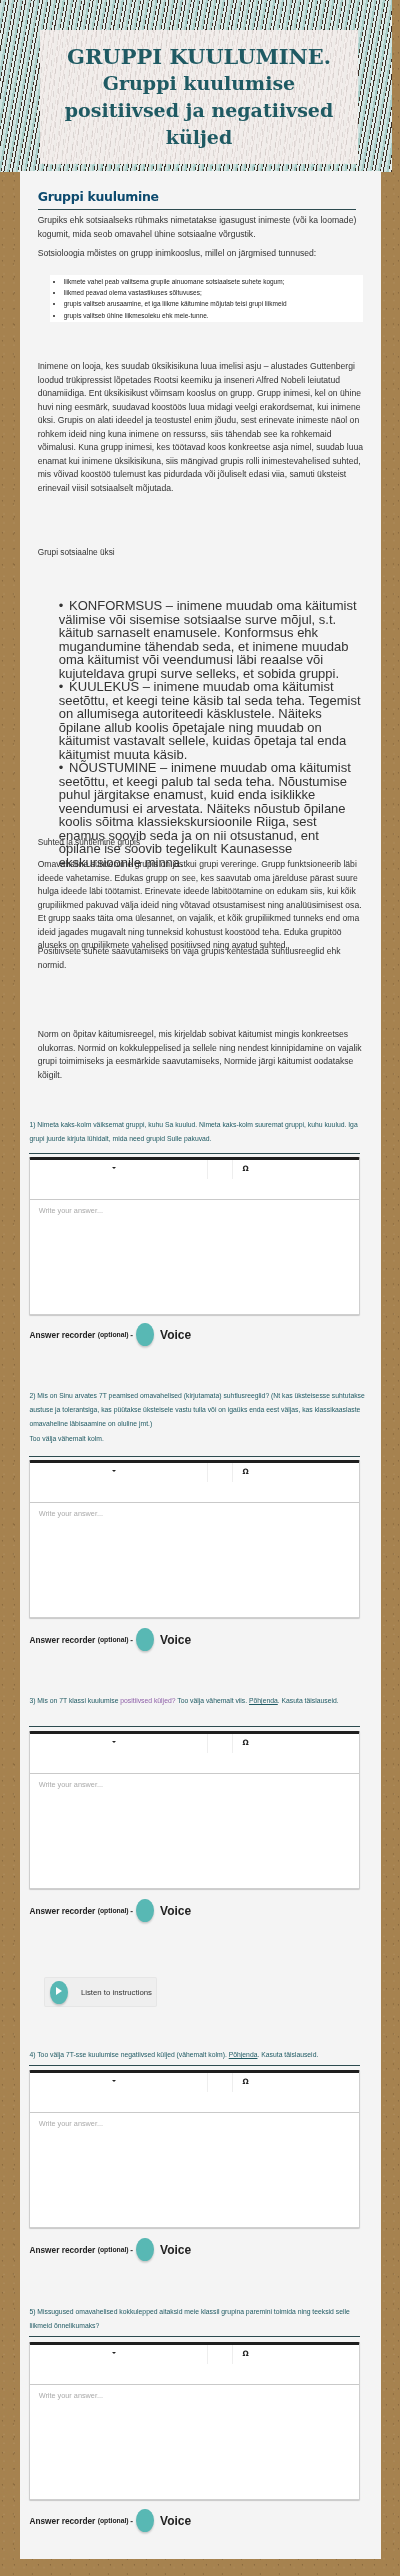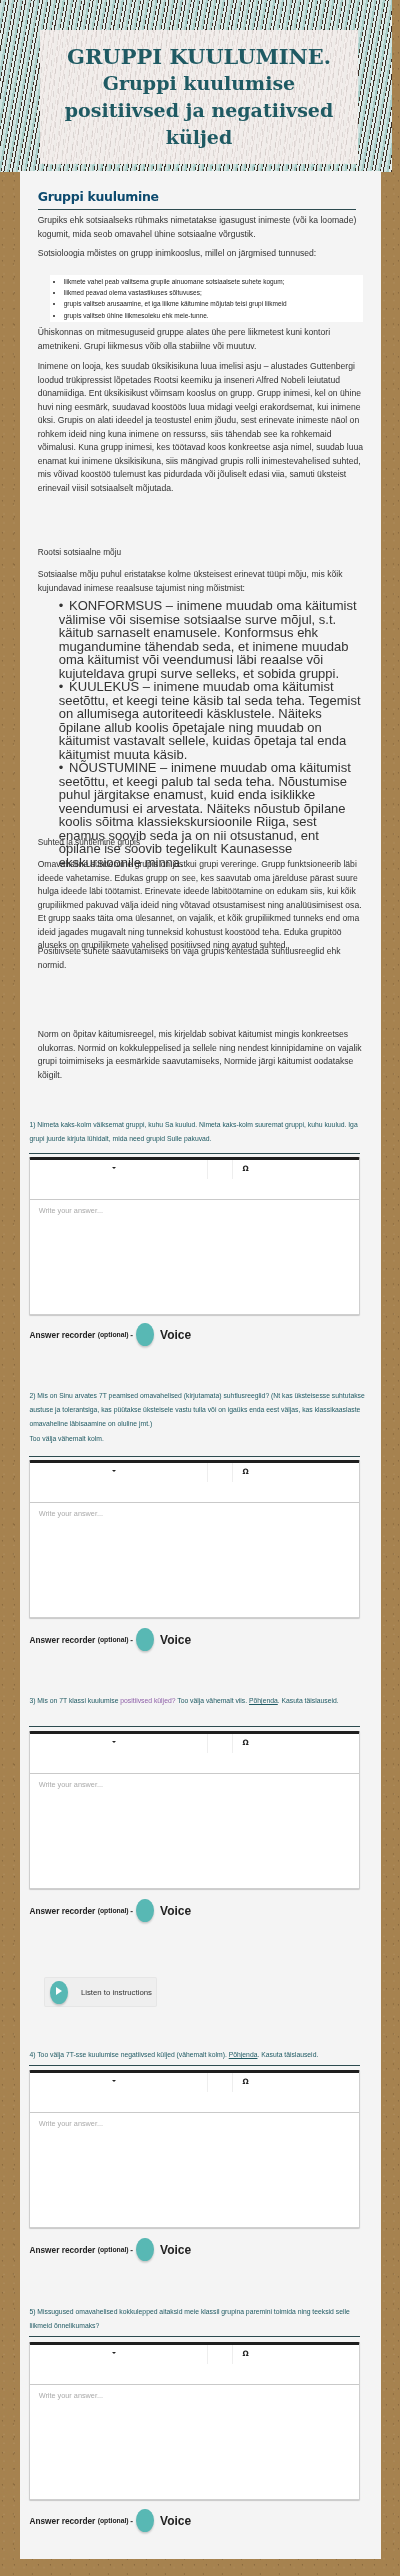--- a/index.html
+++ b/index.html
@@ -121,25 +121,23 @@
   <div class="hr" style="left:17.7px; top:38px; width:318px;"></div>
 
   <p class="p blk" style="top:43px;">Grupiks ehk sotsiaalseks rühmaks nimetatakse igasugust inimeste (või ka loomade) kogumit, mida seob omavahel ühine sotsiaalne võrgustik.</p>
   <p class="p blk" style="top:76px;">Sotsioloogia mõistes on grupp inimkooslus, millel on järgmised tunnused:</p>
   <ul class="bullets-white blk" style="top:104px; width:313px;">
     <li>liikmete vahel peab valitsema grupile ainuomane sotsiaalsete suhete kogum;</li>
     <li>liikmed peavad olema vastastikuses sõltuvuses;</li>
     <li>grupis valitseb arusaamine, et iga liikme käitumine mõjutab teisi grupi liikmeid</li>
     <li>grupis valitseb ühine liikmesoleku ehk meie-tunne.</li>
   </ul>
-  <p class="p blk" style="top:155px;">Ühiskonnas on mitmesuguseid gruppe alates ühe pere liikmetest kuni kontori ametnikeni. Grupi liikmesus võib olla stabiilne või muutuv.</p>
   <p class="p blk" style="top:189px;">Inimene on looja, kes suudab üksikisikuna luua imelisi asju – alustades Guttenbergi loodud trükipressist lõpetades Rootsi keemiku ja inseneri Alfred Nobeli leiutatud dünamiidiga. Ent üksikisikust võimsam kooslus on grupp. Grupp inimesi, kel on ühine huvi ning eesmärk, suudavad koostöös luua midagi veelgi erakordsemat, kui inimene üksi. Grupis on alati ideedel ja teostustel enim jõudu, sest erinevate inimeste näol on rohkem ideid ning kuna inimene on ressurss, siis tähendab see ka rohkemaid võimalusi. Kuna grupp inimesi, kes töötavad koos konkreetse asja nimel, suudab luua enamat kui inimene üksikisikuna, siis mängivad grupis rolli inimestevahelised suhted, mis võivad koostöö tulemust kas pidurdada või jõuliselt edasi viia, samuti üksteist erinevail viisil sotsiaalselt mõjutada.</p>
 
-  <p class="sub-h blk" style="top:376px;">Rootsi sotsiaalne mõju</p>
-  <p class="p blk" style="top:397px;">Sotsiaalse mõju puhul eristatakse kolme üksteisest erinevat tüüpi mõju, mis kõik kujundavad inimese reaalsuse tajumist ning mõistmist:</p>
+  <p class="sub-h blk" style="top:376px;">Grupi sotsiaalne üksi</p>
   <ul class="influence-list blk" style="top:428px;">
     <li><span class="dot">•</span><span>KONFORMSUS – inimene muudab oma käitumist välimise või sisemise sotsiaalse surve mõjul, s.t. käitub sarnaselt enamusele. Konformsus ehk mugandumine tähendab seda, et inimene muudab oma käitumist või veendumusi läbi reaalse või kujuteldava grupi surve selleks, et sobida gruppi.</span></li>
     <li><span class="dot">•</span><span>KUULEKUS – inimene muudab oma käitumist seetõttu, et keegi teine käsib tal seda teha. Tegemist on allumisega autoriteedi käsklustele. Näiteks õpilane allub koolis õpetajale ning muudab on käitumist vastavalt sellele, kuidas õpetaja tal enda käitumist muuta käsib.</span></li>
     <li><span class="dot">•</span><span>NÕUSTUMINE – inimene muudab oma käitumist seetõttu, et keegi palub tal seda teha. Nõustumise puhul järgitakse enamust, kuid enda isiklikke veendumusi ei arvestata. Näiteks nõustub õpilane koolis sõitma klassiekskursioonile Riiga, sest enamus soovib seda ja on nii otsustanud, ent õpilane ise soovib tegelikult Kaunasesse ekskursioonile minna.</span></li>
   </ul>
 
   <p class="sub-h blk" style="top:666px;">Suhted ja suhtlemine grupis</p>
   <p class="p blk" style="top:687px;">Omavaheline suhtlemine grupis on justkui grupi vereringe. Grupp funktsioneerib läbi ideede vahetamise. Edukas grupp on see, kes saavutab oma järelduse pärast suure hulga ideede läbi töötamist. Erinevate ideede läbitöötamine on edukam siis, kui kõik grupiliikmed pakuvad välja ideid ning võtavad otsustamisest ning analüüsimisest osa. Et grupp saaks täita oma ülesannet, on vajalik, et kõik grupiliikmed tunneks end oma ideid jagades mugavalt ning tunneksid kohustust koostööd teha.  Eduka grupitöö aluseks on grupiliikmete vahelised positiivsed ning avatud suhted.</p>
 
   <p class="p blk" style="top:774px;">Positiivsete suhete saavutamiseks on vaja grupis kehtestada suhtlusreeglid ehk normid.</p>

